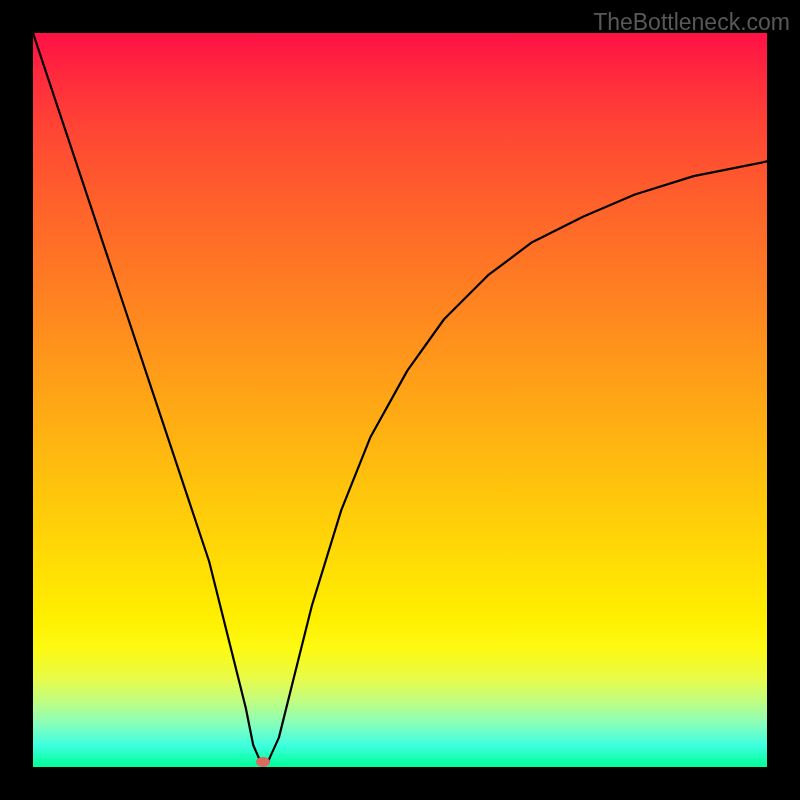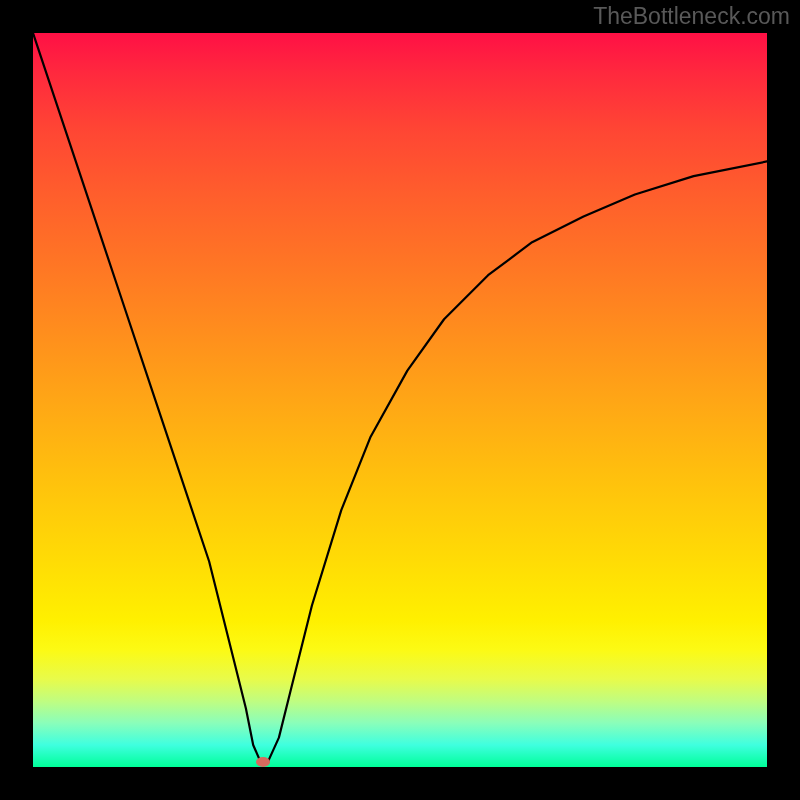--- a/index.html
+++ b/index.html
@@ -6,21 +6,21 @@
   body {
     width: 800px;
     height: 800px;
     background: #000;
     position: relative;
     font-family: Arial, Helvetica, sans-serif;
     overflow: hidden;
   }
   .watermark {
     position: absolute;
-    top: 3px;
+    top: 9px;
     right: 10px;
     color: #595959;
     font-size: 23px;
     font-weight: 500;
     letter-spacing: 0px;
     z-index: 10;
   }
   .plot-area {
     position: absolute;
     left: 33px;

